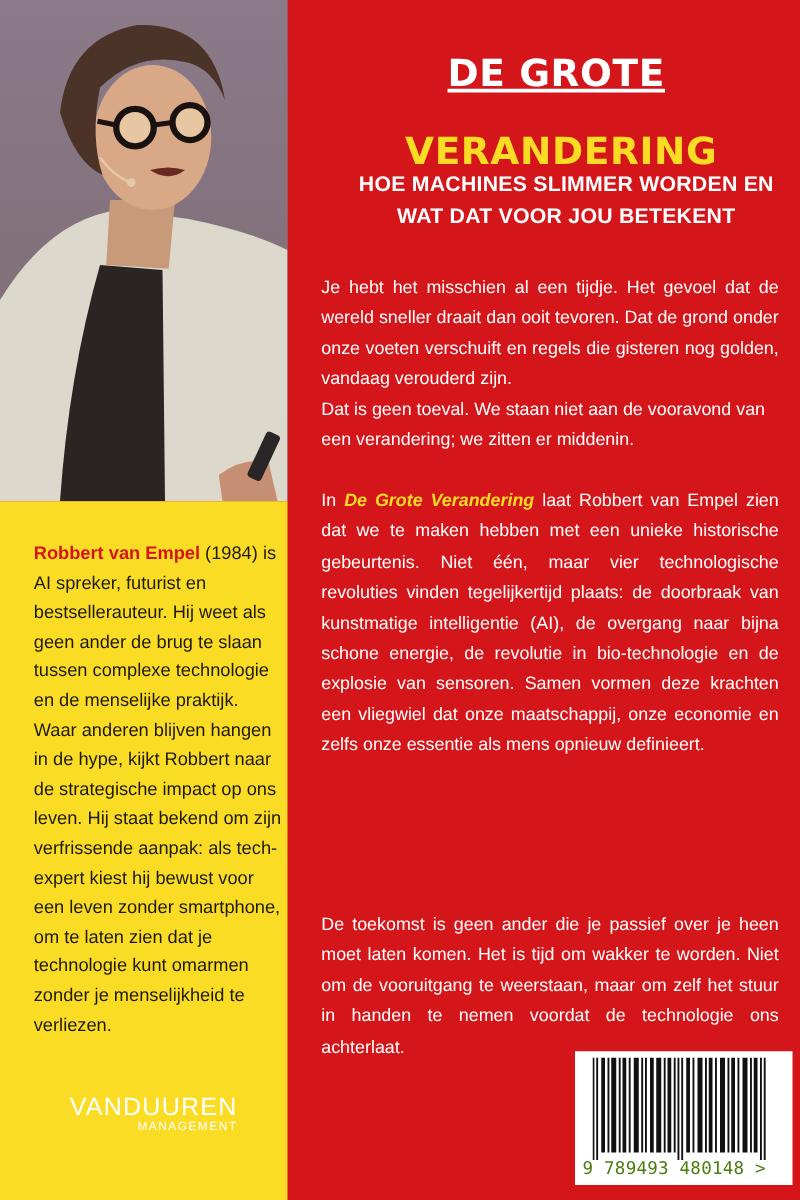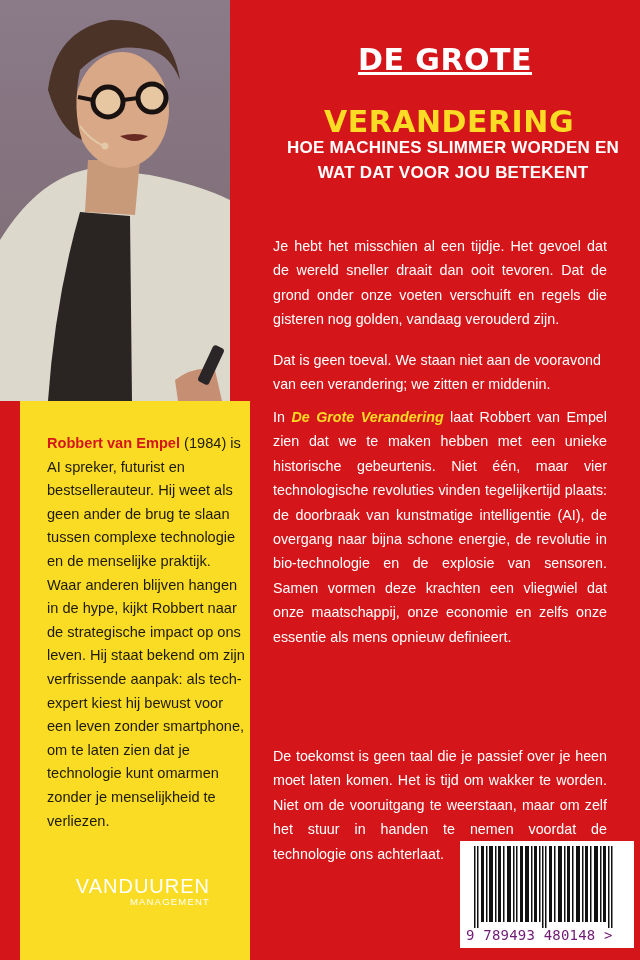--- a/index.html
+++ b/index.html
@@ -13,21 +13,20 @@
   }
   .photo {
     position: absolute; left: 0; top: 0; width: 230px; height: 401px;
     background: linear-gradient(180deg, #8c7a86 0%, #8a7a83 60%, #7d6e72 100%);
     overflow: hidden;
   }
   .photo svg { display: block; }
   .yellow-panel {
     position: absolute; left: 0; top: 401px; width: 230px; height: 559px;
     background: #fbdc24;
-    margin-left: 20px;
   }
   .bio {
     position: absolute; left: 27px; top: 31px; width: 200px;
     font-size: 14.6px; line-height: 23.6px; color: #1d1a10;
   }
   .bio .name { color: #d4161b; font-weight: bold; }
   .publisher {
     position: absolute; left: 50px; top: 474px; width: 140px; text-align: right;
     color: #ffffff;
   }
@@ -54,36 +53,36 @@
   }
   .subtitle {
     position: absolute; left: 0; top: 136px; width: 410px; text-align: center;
     font-size: 17px; font-weight: bold; color: #ffffff; line-height: 24.5px;
     padding-left: 36px; box-sizing: border-box; letter-spacing: 0.2px;
   }
   .body-text {
     position: absolute; left: 27px; width: 366px;
     font-size: 14.3px; line-height: 24.4px; color: #ffffff; text-align: justify;
   }
-  .body-text p { margin: 16px; }
+  .body-text p { margin: 0; }
   .para1 { top: 218px; }
   .para2 { top: 389px; }
   .para3 { top: 598px; }
   .para4 { top: 728px; }
   .book-ref { color: #fbdc24; font-weight: bold; font-style: italic; }
   .barcode-box {
     position: absolute; left: 230px; top: 841px; width: 174px; height: 107px;
     background: #ffffff;
   }
   .barcode-bars {
     position: absolute; left: 14px; top: 5px; width: 140px; height: 82px;
   }
   .barcode-num {
     position: absolute; left: 6px; top: 86px; width: 164px;
-    font-family: "DejaVu Sans Mono", monospace; font-size: 14px; color: #701a75;
+    font-family: "DejaVu Sans Mono", monospace; font-size: 14px; color: #4d7c0f;
     letter-spacing: 0.2px; white-space: pre;
   }
 </style>
 </head>
 <body>
 
 <div class="left-col">
   <div class="photo">
     <svg width="230" height="401" viewBox="0 0 230 401">
       <defs>
@@ -142,21 +141,21 @@
     <p>Je hebt het misschien al een tijdje. Het gevoel dat de wereld sneller draait dan ooit tevoren. Dat de grond onder onze voeten verschuift en regels die gisteren nog golden, vandaag verouderd zijn.</p>
     <p style="text-align:left">Dat is geen toeval. We staan niet aan de vooravond van een verandering; we zitten er middenin.</p>
   </div>
 
   <div class="body-text para2">
     <p><span>In </span><span class="book-ref">De Grote Verandering</span><span> laat Robbert van Empel zien dat we te maken hebben met een unieke historische gebeurtenis. Niet één, maar vier technologische revoluties vinden tegelijkertijd plaats: de doorbraak van kunstmatige intelligentie (AI), de overgang naar bijna schone energie, de revolutie in bio-technologie en de explosie van sensoren. Samen vormen deze krachten een vliegwiel dat onze maatschappij, onze economie en zelfs onze essentie als mens opnieuw definieert.</span></p>
   </div>
 
 
   <div class="body-text para4">
-    <p>De toekomst is geen taal die je passief over je heen moet laten komen. Het is tijd om wakker te worden. Niet om de vooruitgang te weerstaan, maar om zelf het stuur in handen te nemen voordat de technologie ons achterlaat.</p>
+    <p>De toekomst is geen ander die je passief over je heen moet laten komen. Het is tijd om wakker te worden. Niet om de vooruitgang te weerstaan, maar om zelf het stuur in handen te nemen voordat de technologie ons achterlaat.</p>
   </div>
 
   <div class="barcode-box">
     <svg class="barcode-bars" viewBox="0 0 140 82" preserveAspectRatio="none">
       <g fill="#111">
         <rect x="0" y="0" width="1.5" height="82"></rect>
           <rect x="3" y="0" width="1.5" height="82"></rect>
         <rect x="7" y="0" width="3" height="76"></rect>
           <rect x="12" y="0" width="1.5" height="76"></rect>
         <rect x="15" y="0" width="4" height="76"></rect>

